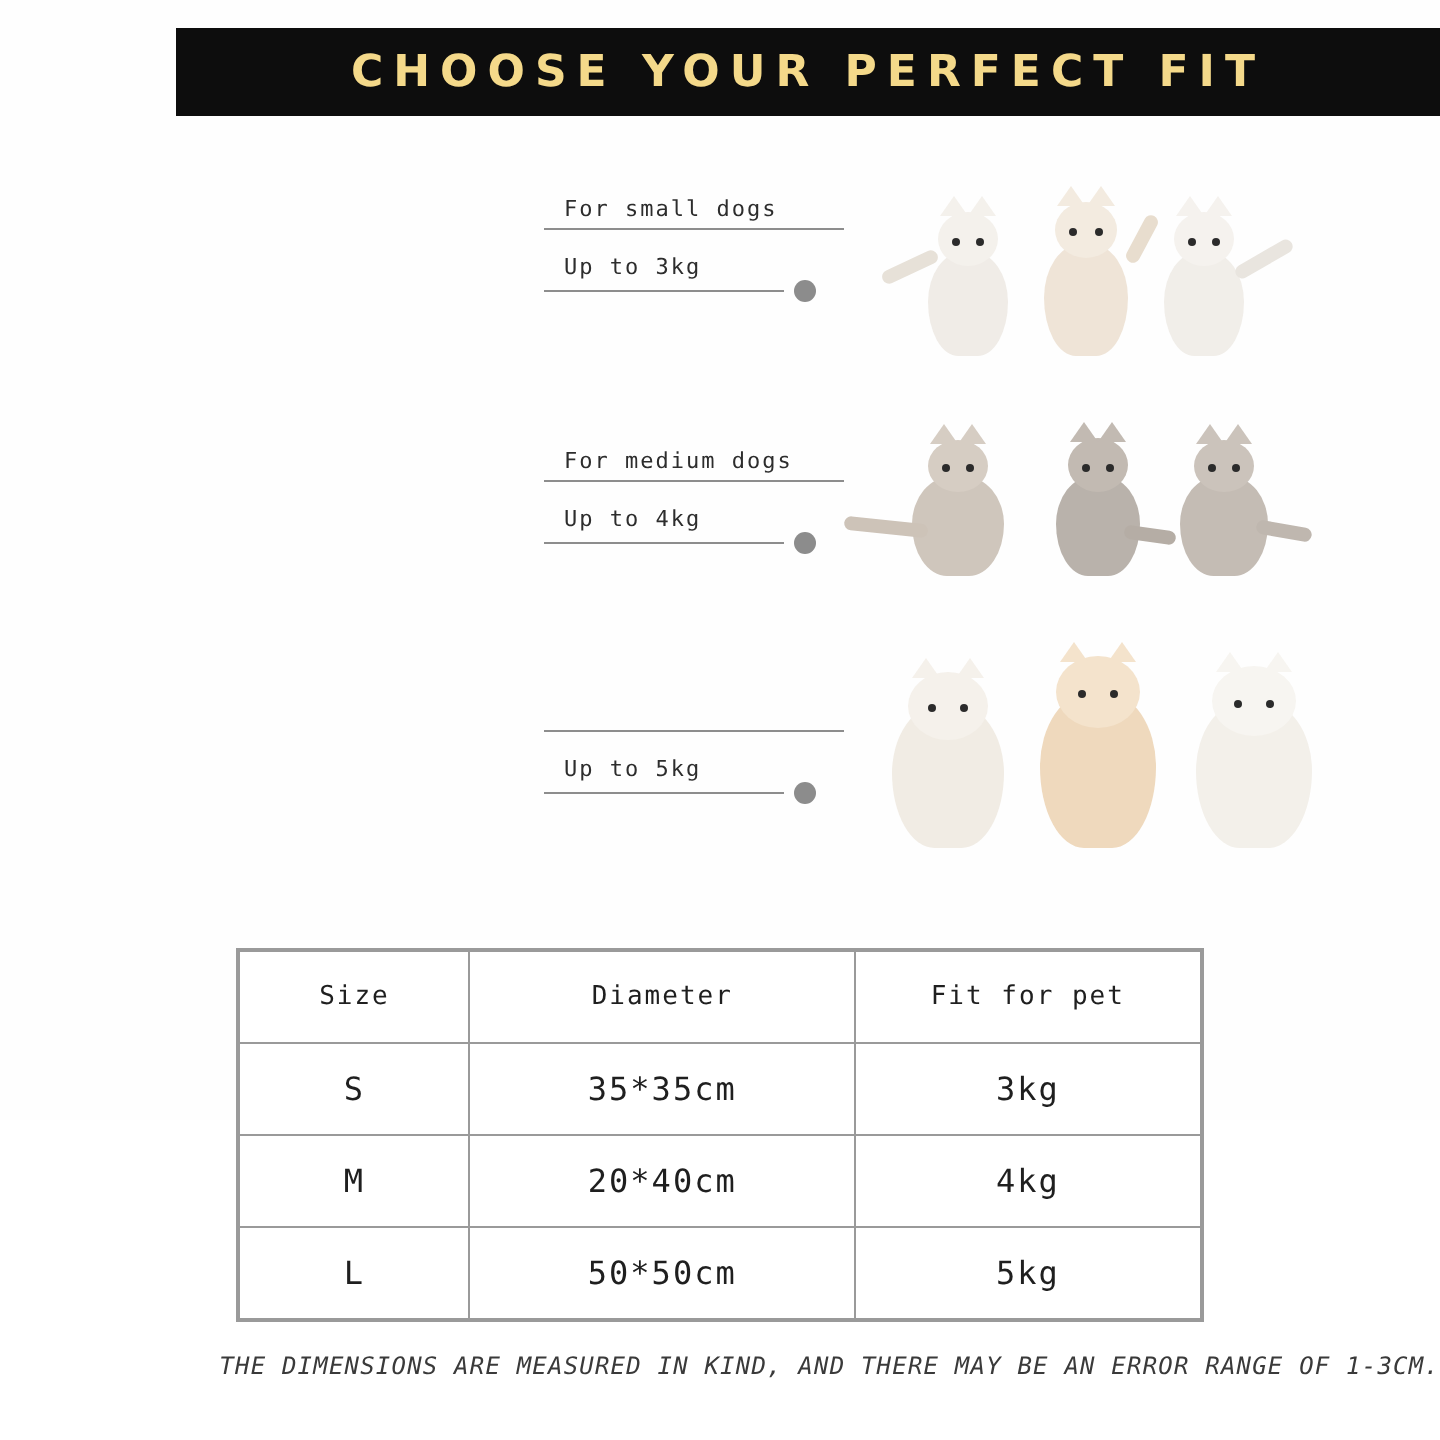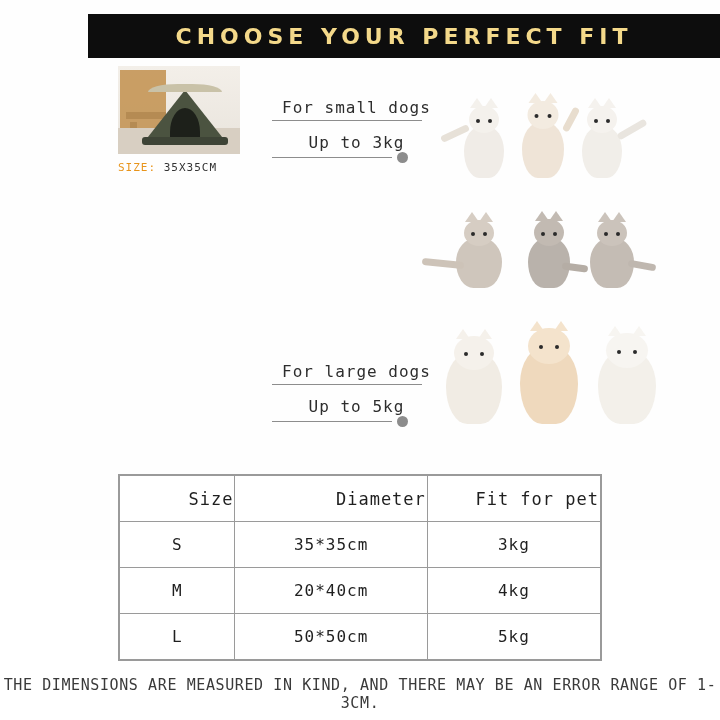--- a/index.html
+++ b/index.html
@@ -121,26 +121,25 @@
 
   
   .caption {
     position: absolute;
     left: 272px;
   }
   .row-1 .caption { top: 32px; }
   .row-2 .caption { top: 48px; }
   .row-3 .caption { top: 72px; }
   .cap-line1, .cap-line2 {
-    font-size: 16px;
+    font-size: 11px;
     color: #2d2d2d;
     letter-spacing: 1px;
     white-space: nowrap;
     padding-left: 10px;
-    text-align: center;
   }
   .cap-line2 { margin-top: 12px; }
   .rule {
     position: relative;
     margin-top: 3px;
     width: 150px;
     height: 1px;
     background: #8d8d8d;
   }
   .rule.short { width: 120px; margin-top: 5px; }
@@ -203,64 +202,46 @@
   }
   .table table { border-collapse: collapse; width: 100%; }
   .table td {
     border: 1px solid #9a9a9a;
     text-align: center;
     font-size: 16px;
     color: #1f1f1f;
     height: 46px;
     letter-spacing: 1px;
   }
-  .table tr:first-child td { font-size: 17px; text-align: right; }
+  .table tr:first-child td { font-size: 13px; }
   .col-a { width: 24%; }
   .col-b { width: 40%; margin-top: 40px; }
   .col-c { width: 36%; }
 
   .footnote {
     position: absolute;
     left: 0; right: 0;
     top: 676px;
-    text-align: center;
-    font-size: 15px;
+    text-align: right;
+    font-size: 12px;
     color: #3a3a3a;
     letter-spacing: .6px;
+    font-style: italic;
   }
 </style>
 </head>
 <body>
 
 <div class="page">
 
   <div class="banner">
     <div class="banner-title">CHOOSE YOUR PERFECT FIT</div>
   </div>
 
   <div class="row row-1">
-    <div class="product">
-      <div class="photo">
-        <div class="wall"></div>
-        <div class="chair">
-            <span class="chair-leg"></span>
-          </div>
-        <div class="floor"></div>
-        <div class="tent">
-          <div class="tent-body"></div>
-          <div class="tent-trim"></div>
-          <div class="tent-door"></div>
-          <div class="tent-base"></div>
-        </div>
-      </div>
-      <div class="size-label">
-        <span class="key">SIZE:</span>
-        <span>35X35CM</span>
-      </div>
-    </div>
 
     <div class="caption">
       <div class="cap-line1">For small dogs</div>
       <div class="rule"></div>
       <div class="cap-line2">Up to 3kg</div>
       <div class="rule short">
           <span class="dot"></span>
         </div>
     </div>
 
@@ -293,20 +274,28 @@
           <span class="eye" style="left:7px;"></span>
             <span class="eye" style="right:7px;"></span>
         </div>
         <div class="tail" style="right:-26px;top:0px;width:32px;background:#e9e5df;transform:rotate(-30deg);"></div>
       </div>
     </div>
   </div>
 
   <div class="row row-2">
 
+    <div class="caption">
+      <div class="cap-line1">For medium dogs</div>
+      <div class="rule"></div>
+      <div class="cap-line2">Up to 4kg</div>
+      <div class="rule short">
+          <span class="dot"></span>
+        </div>
+    </div>
 
     <div class="pets">
       <div class="kitten" style="left:24px;width:46px;height:50px;background:#cfc6bc;">
         <div class="head" style="top:-18px;width:30px;height:26px;background:#d6cdc3;">
           <span class="ear" style="left:1px;top:-8px;border-bottom:10px solid #d6cdc3;"></span>
           <span class="ear" style="right:1px;top:-8px;border-bottom:10px solid #d6cdc3;"></span>
           <span class="eye" style="left:7px;"></span>
             <span class="eye" style="right:7px;"></span>
         </div>
         <div class="tail" style="left:-34px;top:22px;width:42px;background:#cdc3b8;transform:rotate(6deg);"></div>
@@ -328,21 +317,20 @@
             <span class="eye" style="right:7px;"></span>
         </div>
         <div class="tail" style="right:-22px;top:24px;width:28px;background:#bfb7af;transform:rotate(10deg);"></div>
       </div>
     </div>
   </div>
 
   <div class="row row-3">
 
     <div class="caption">
-      <div class="cap-line1">For large dogs</div>
       <div class="rule"></div>
       <div class="cap-line2">Up to 5kg</div>
       <div class="rule short">
           <span class="dot"></span>
         </div>
     </div>
 
     <div class="pets" style="top:20px;height:120px;">
       <div class="kitten" style="left:14px;width:56px;height:72px;background:#f1ece4;">
         <div class="head" style="top:-16px;width:40px;height:34px;background:#f5f1eb;">

